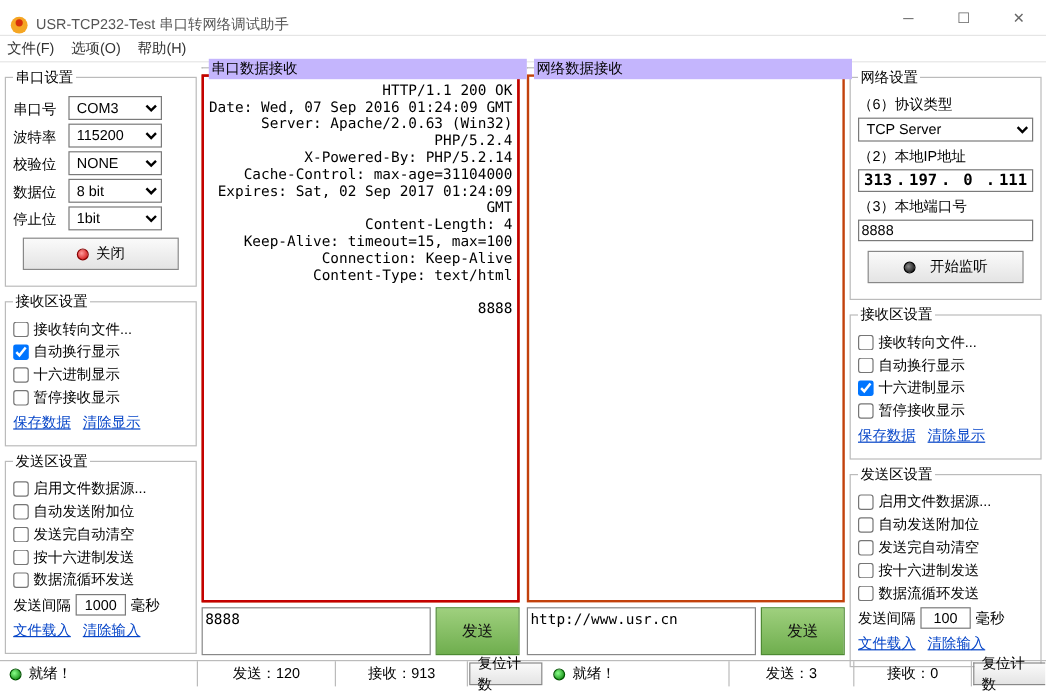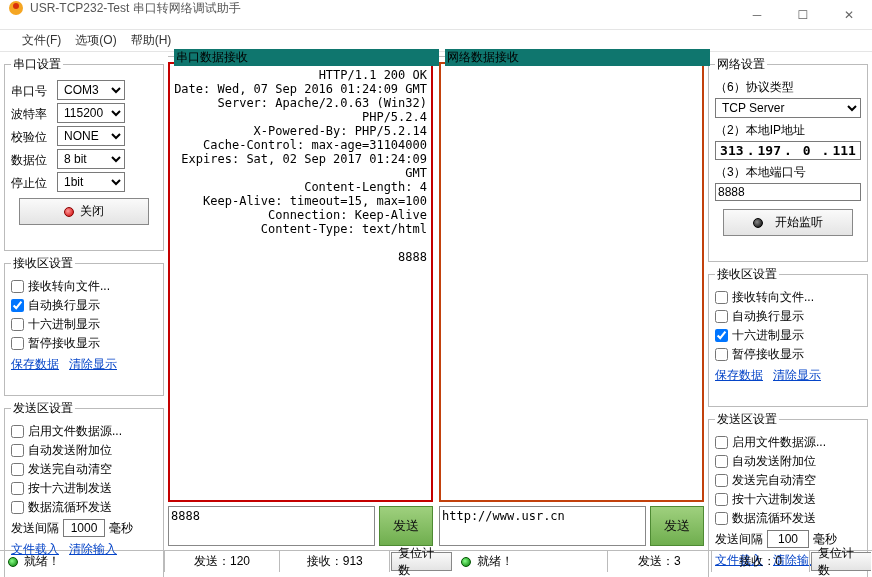--- a/index.html
+++ b/index.html
@@ -1,57 +1,57 @@
 <!DOCTYPE html>
 <html><head>
 <meta charset="utf-8">
 <style>
 * { box-sizing: border-box; margin: 0; padding: 0; }
 body { font-family: "Microsoft YaHei", Tahoma, sans-serif; font-size: 12px; background: #fff; width: 872px; height: 577px; overflow: hidden; }
-.titlebar { height: 30px; background: #fff; display: flex; align-items: flex-start; padding: 0 8px; border-bottom: 1px solid #e5e5e5; position: relative; }
+.titlebar { height: 30px; background: #fff; display: flex; align-items: flex-end; padding: 0 8px; border-bottom: 1px solid #e5e5e5; position: relative; }
 .titlebar .icon { width: 16px; height: 16px; margin-right: 6px; }
 .titlebar .title { flex: 1; color: #555; }
 .winbtns { position: absolute; right: 0; top: 0; display: flex; }
 .winbtn { width: 46px; height: 30px; display: flex; align-items: center; justify-content: center; color: #666; }
-.menubar { height: 22px; display: flex; align-items: center; padding: 0 22px; gap: 14px; color: #333; border-bottom: 1px solid #e5e5e5; }
+.menubar { height: 22px; display: flex; align-items: center; padding: 0 6px; gap: 14px; color: #333; border-bottom: 1px solid #e5e5e5; }
 .menubar span { cursor: default; }
 .main { display: flex; padding: 4px; gap: 4px; height: 498px; }
 .col { display: flex; flex-direction: column; gap: 4px; }
 .col-left, .col-right { width: 160px; }
 .col-mid { flex: 1; display: flex; flex-direction: column; gap: 0; }
 .mid-top { flex: 1; display: flex; gap: 6px; }
 .mid-panel { flex: 1; display: flex; flex-direction: column; }
-fieldset { border: 1px solid #bbb; padding: 4px 6px 22px 6px; }
+fieldset { border: 1px solid #bbb; padding: 4px 6px 10px 6px; }
 legend { font-size: 12px; padding: 0 2px; color: #000; }
 .row { display: flex; align-items: flex-end; margin: 3px 0; gap: 4px; }
 .row label { width: 42px; }
 select, input[type=text] { border: 1px solid #7a7a7a; background: #fff; font-size: 12px; padding: 1px 2px; }
-select { height: 20px; width: 68px; }
+select { height: 20px; width: 78px; }
 .btn { border: 1px solid #888; background: linear-gradient(#fafafa,#e4e4e4); padding: 3px 10px; font-size: 12px; display: inline-flex; align-items: center; gap: 6px; cursor: default; }
 .btn-wide { width: 130px; justify-content: center; padding: 4px 0; }
 .check { display: flex; align-items: center; gap: 4px; margin: 2px 0; }
 .check input { width: 13px; height: 13px; }
 .link { color: #0645c8; text-decoration: underline; cursor: default; }
 .linkrow { display: flex; gap: 10px; margin-top: 4px; }
 .databox { flex: 1; border: 2px solid #c2410c; padding: 4px; font-family: SimSun, monospace; font-size: 12px; white-space: pre-wrap; overflow: auto; background: #fff; text-align: right; }
 .redbox { outline: 2px solid #c40000; outline-offset: -2px; }
 .sendarea { display: flex; gap: 4px; margin-top: 4px; }
 .sendarea textarea { flex: 1; height: 40px; border: 1px solid #888; font-family: SimSun, monospace; font-size: 12px; padding: 2px; resize: none; }
-.sendbtn { width: 54px; background: #7fba5a; background: linear-gradient(#9fd07e,#6fae4e); border: 1px solid #4e8a33; font-size: 13px; color: #111; }
+.sendbtn { width: 70px; background: #7fba5a; background: linear-gradient(#9fd07e,#6fae4e); border: 1px solid #4e8a33; font-size: 13px; color: #111; }
 .statusbar { height: 22px; border-top: 1px solid #bbb; display: flex; align-items: stretch; font-size: 12px; }
 .statusbar .cell { border-right: 1px solid #bbb; display: flex; align-items: center; padding: 0 8px; }
 .statusbar .cell.btnlike { background: linear-gradient(#fafafa,#e4e4e4); border: 1px solid #888; margin: 1px; padding: 0 6px; }
 .dotg { width: 10px; height: 10px; border-radius: 50%; background: radial-gradient(circle at 3px 3px,#8f8,#070); border: 1px solid #050; margin-right: 6px; }
 .dotr { width: 10px; height: 10px; border-radius: 50%; background: radial-gradient(circle at 3px 3px,#f99,#c00); border: 1px solid #800; }
 .dotblk { width: 10px; height: 10px; border-radius: 50%; background: radial-gradient(circle at 3px 3px,#888,#000); border: 1px solid #000; margin-right: 6px; }
 .ipfield { display: flex; border: 1px solid #7a7a7a; background: #fff; font-family: SimSun, monospace; font-size: 13px; font-weight: bold; padding: 1px; }
 .ipfield span { flex: 1; text-align: center; }
 .ipfield .dot { flex: 0 0 6px; }
 .smallin { width: 42px; text-align: center; }
-.panel-label { position: relative; top: -8px; left: 6px; background: #0f766e; padding: 0 2px; display: inline-block; }
+.panel-label { position: relative; top: -8px; left: 6px; background: #c4b5fd; padding: 0 2px; display: inline-block; }
 </style>
 </head>
 <body>
 
 <div class="titlebar">
   <svg class="icon" viewBox="0 0 16 16">
       <circle cx="8" cy="8" r="7" fill="#f5a623"></circle>
       <circle cx="8" cy="6" r="3" fill="#d8300b"></circle>
     </svg>
   <span class="title">USR-TCP232-Test 串口转网络调试助手</span>

